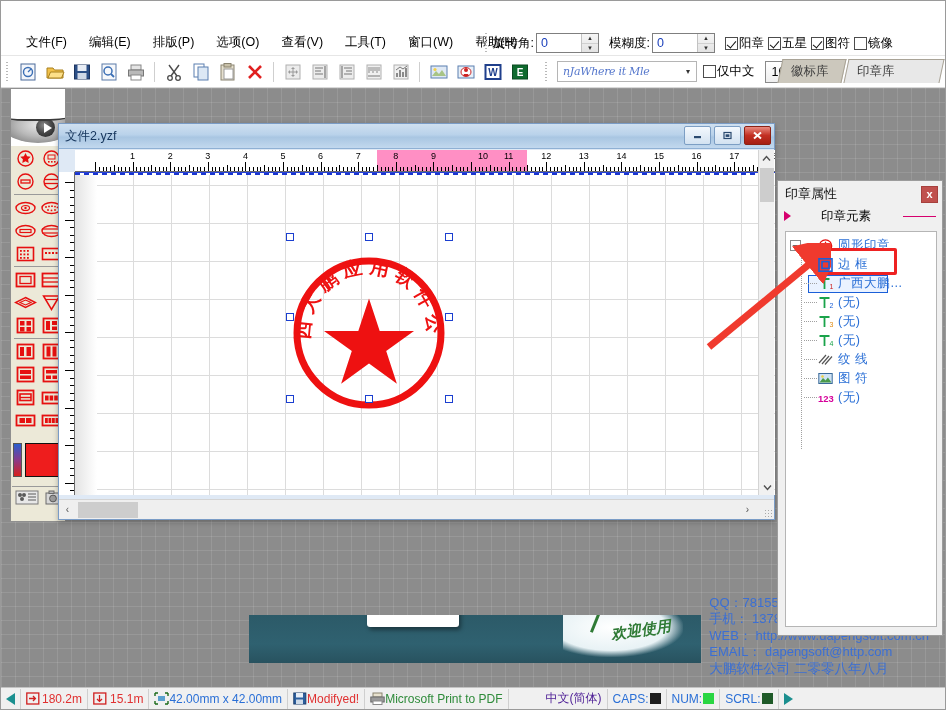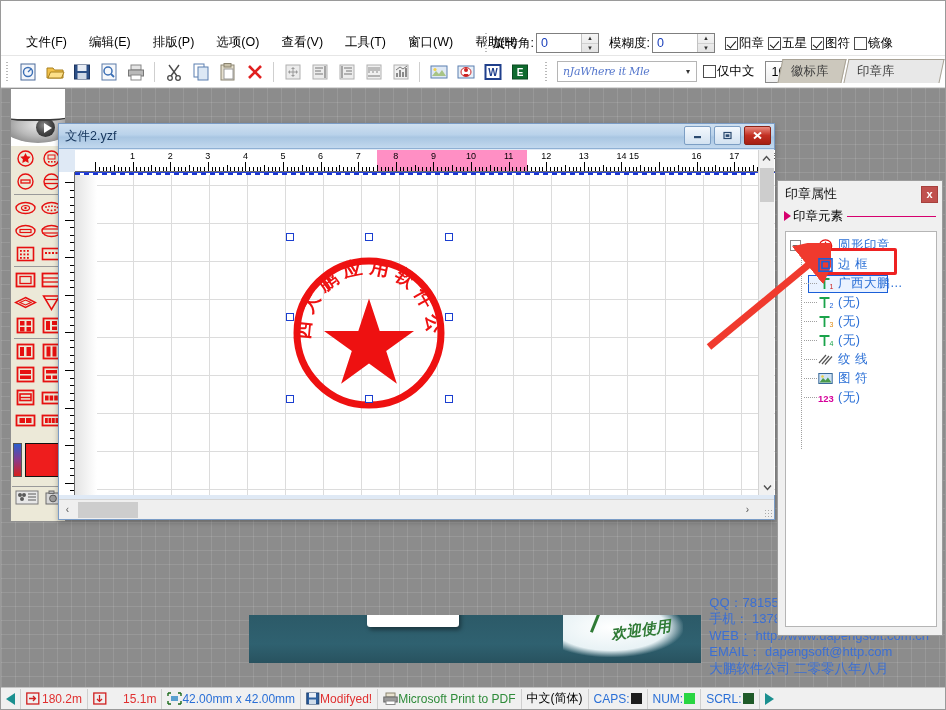--- a/index.html
+++ b/index.html
@@ -302,21 +302,21 @@
     background: #f0f0f0; border: 1px solid #9c9c9c;
   }
   .props-head { height: 26px; display: flex; align-items: center; padding: 0 4px 0 7px;
                 justify-content: space-between; }
   .props-head .t { font-size: 13px; color: #111; }
   .props-x {
     width: 17px; height: 17px; background: #c0504d; color: #fff; font-size: 11px;
     display: flex; align-items: center; justify-content: center; font-weight: bold;
     border: 1px solid #a6403d;
   }
-  .props-sub { display: flex; align-items: center; padding: 0 6px; height: 18px; }
+  .props-sub { display: flex; align-items: center; padding: 0 6px; height: 18px; gap: 28px; }
   .props-sub .tri { width: 0; height: 0; border-left: 7px solid #d6006e;
     border-top: 5px solid transparent; border-bottom: 5px solid transparent; margin-right: 2px; }
   .props-sub .t { font-size: 12.5px; color: #000; margin-right: 4px; white-space: nowrap; }
   .props-sub .line { flex: 1; height: 1px; background: #d6006e; }
   .tree {
     position: absolute; left: 7px; top: 50px; width: 152px; height: 396px;
     background: #ffffff; border: 1px solid #b5b5b5; overflow: hidden; padding-top: 4px;
   }
   .tnode { display: flex; align-items: center; height: 19px; padding-left: 4px; position: relative; }
   .tnode .tlabel { font-size: 12.5px; color: #2a6fd6; white-space: nowrap; letter-spacing: 0.5px; }
@@ -350,21 +350,21 @@
     position: absolute; left: 0; bottom: 0; width: 944px; height: 22px;
     background: #f0f0f0; border-top: 1px solid #c3c3c3;
     display: flex; align-items: center; font-size: 12px;
   }
   .sb-cell { display: flex; align-items: center; height: 20px; padding: 0 5px;
              border-right: 1px solid #cfcfcf; white-space: nowrap; }
   .sb-cell.noborder { border-right: none; }
   .sb-red { color: #e03030; }
   .sb-blue { color: #2a6fd6; }
   .sb-green { color: #2e8b3a; }
-  .sb-dark { color: #000000; }
+  .sb-dark { color: #4c1d95; margin-left: 32px; }
   .sb-sq { width: 11px; height: 11px; display: inline-block; margin-left: 1px; }
   .play-tri { width: 0; height: 0; border-left: 9px solid #1b8f8f;
     border-top: 6px solid transparent; border-bottom: 6px solid transparent; }
   .play-tri.left { border-left: none; border-right: 9px solid #1b8f8f; }
 </style>
 </head>
 <body>
 
 <div id="app">
 
@@ -1100,26 +1100,26 @@
           <div class="rtick" style="left: 696.8px; height: 9px;"></div>
           <div class="rnum" style="left: 57.6px;">1</div>
           <div class="rnum" style="left: 95.2px;">2</div>
           <div class="rnum" style="left: 132.8px;">3</div>
           <div class="rnum" style="left: 170.4px;">4</div>
           <div class="rnum" style="left: 208px;">5</div>
           <div class="rnum" style="left: 245.6px;">6</div>
           <div class="rnum" style="left: 283.2px;">7</div>
           <div class="rnum" style="left: 320.8px;">8</div>
           <div class="rnum" style="left: 358.4px;">9</div>
-          <div class="rnum" style="left: 396px;">10</div>
+          <div class="rnum" style="left: 408px;">10</div>
           <div class="rnum" style="left: 433.6px;">11</div>
           <div class="rnum" style="left: 471.2px;">12</div>
           <div class="rnum" style="left: 508.8px;">13</div>
           <div class="rnum" style="left: 546.4px;">14</div>
-          <div class="rnum" style="left: 559px;">15</div>
+          <div class="rnum" style="left: 584px;">15</div>
           <div class="rnum" style="left: 621.6px;">16</div>
           <div class="rnum" style="left: 659.2px;">17</div>
           <div class="rnum" style="left: 696.8px;">18</div>
         </div>
 
       <div class="ruler-v" id="rulerV">
           <div class="vtick" style="top: 10px; width: 9px;"></div>
           <div class="vtick" style="top: 17.52px; width: 4px;"></div>
           <div class="vtick" style="top: 25.04px; width: 4px;"></div>
           <div class="vtick" style="top: 32.56px; width: 4px;"></div>
@@ -1356,21 +1356,21 @@
           <rect x="0.8" y="1" width="12" height="11" fill="none" stroke="#d02020" stroke-width="1.3"></rect>
           <path d="M3 6.5h6M7 4l2.4 2.5L7 9" fill="none" stroke="#d02020" stroke-width="1.3"></path>
         </svg>
       <span class="sb-red" style="margin-left:2px">180.2m</span>
     </div>
     <div class="sb-cell">
       <svg width="14" height="13" viewBox="0 0 14 13">
           <rect x="0.8" y="1" width="12" height="11" fill="none" stroke="#d02020" stroke-width="1.3"></rect>
           <path d="M6.5 3v6M4 7l2.5 2.4L9 7" fill="none" stroke="#d02020" stroke-width="1.3"></path>
         </svg>
-      <span class="sb-red" style="margin-left:16px">15.1m</span>
+      <span class="sb-red" style="margin-left:3px">15.1m</span>
     </div>
     <div class="sb-cell">
       <svg width="15" height="13" viewBox="0 0 15 13">
           <g stroke="#1a6a1a" stroke-width="1.4" fill="none">
             <path d="M1 1h3M1 1v3M14 1h-3M14 1v3M1 12h3M1 12v-3M14 12h-3M14 12v-3"></path>
           </g>
           <rect x="4" y="4" width="7" height="5" fill="#5aa0d0"></rect>
         </svg>
       <span class="sb-blue">42.00mm x 42.00mm</span>
     </div>

